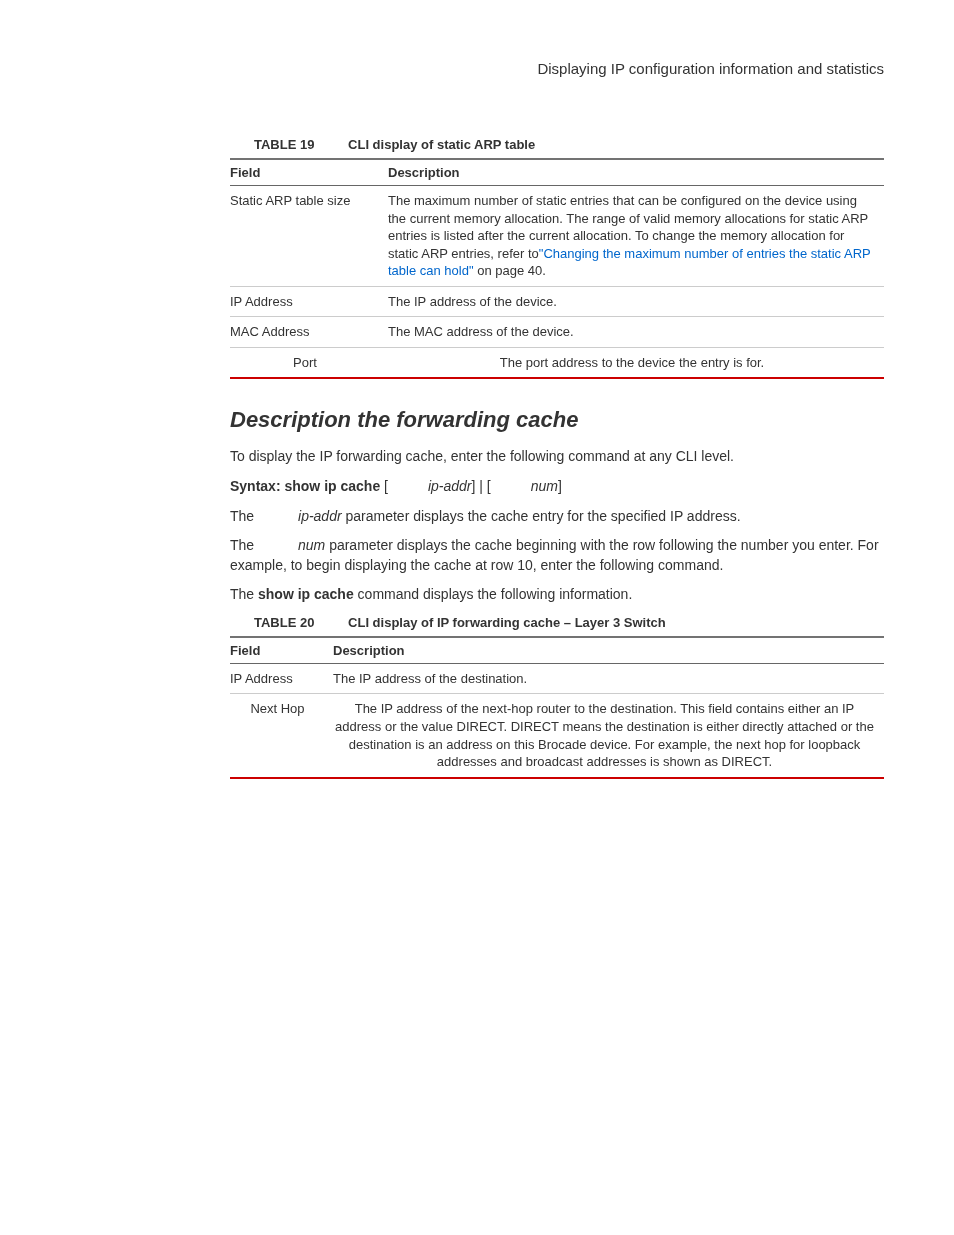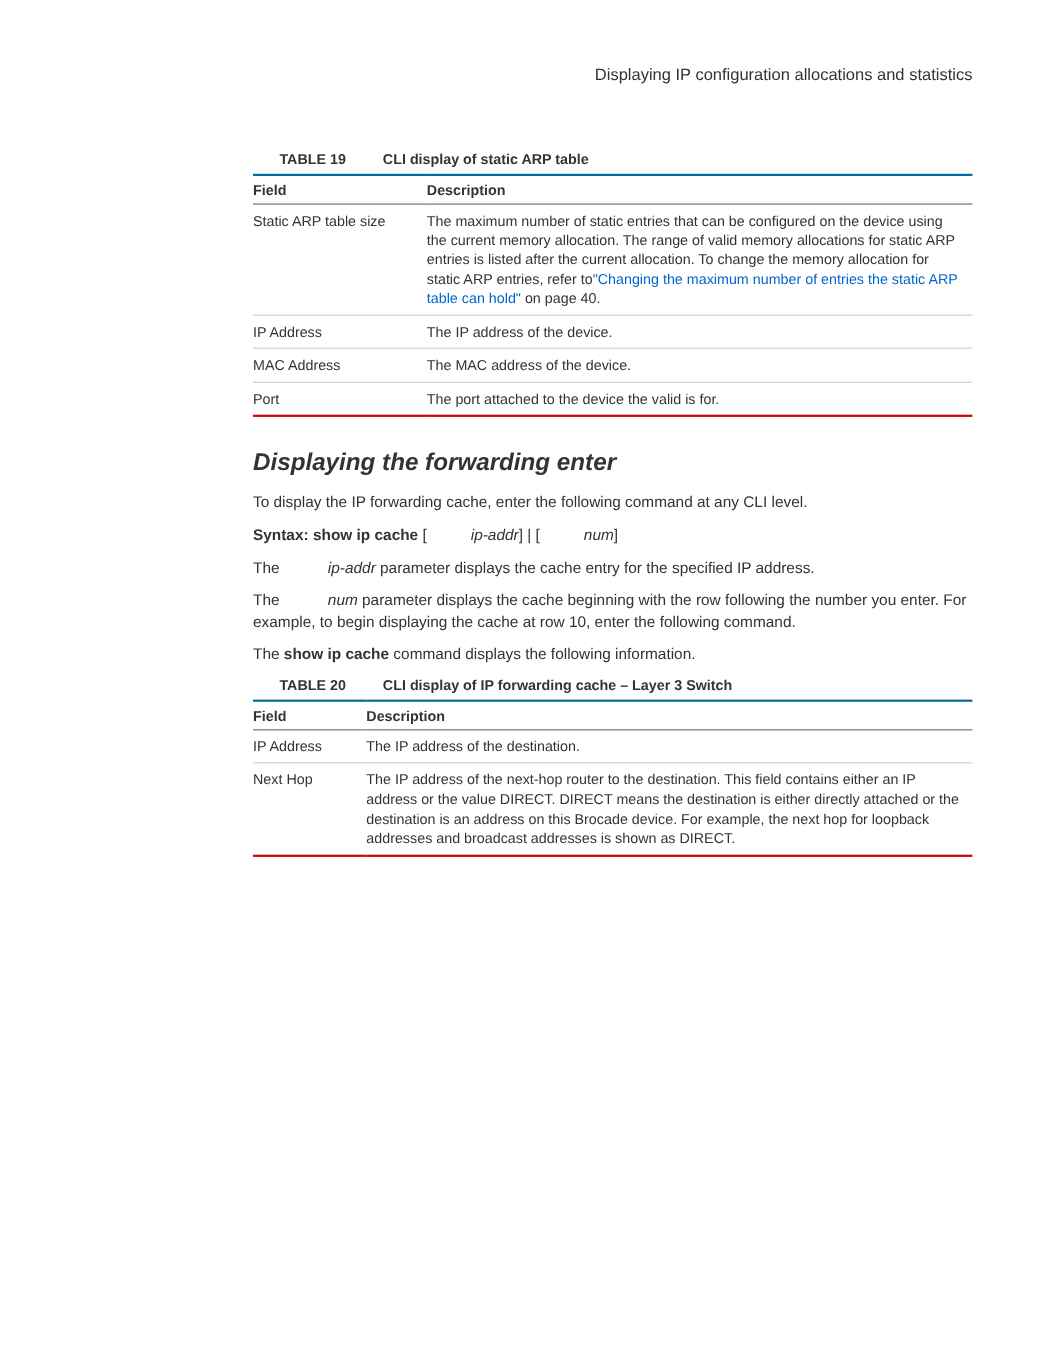--- a/index.html
+++ b/index.html
@@ -35,31 +35,32 @@
   }
   table {
     width: 100%;
     border-collapse: collapse;
     font-size: 13px;
   }
   table thead th {
     text-align: left;
     font-weight: bold;
     padding: 5px 8px 5px 0;
-    border-top: 2px solid #0369a1;
+    border-top: 2px solid #737373;
     border-bottom: 1px solid #666;
   }
   table tbody td {
     vertical-align: top;
     padding: 6px 8px 6px 0;
     border-bottom: 1px solid #ccc;
     line-height: 1.35;
   }
   table tbody tr:last-child td {
     border-bottom: 2px solid #cc0000;
+    text-align: center;
   }
   .col-field-19 { width: 150px; }
   .col-field-20 { width: 95px; }
   .link-text {
     color: #0066cc;
   }
   h2.section-heading {
     font-style: italic;
     font-weight: bold;
     font-size: 22px;
@@ -79,21 +80,21 @@
   .mac-cell .note-block {
     margin-top: 6px;
     padding-left: 48px;
     text-indent: -48px;
   }
 </style>
 </head>
 <body>
 
 <div class="header-right">
-  <span>Displaying IP configuration allocations and statistics</span>
+  <span>Displaying IP configuration information and statistics</span>
 </div>
 
 <div class="content">
 
   <div class="table-caption">
     <span class="tbl-num">TABLE 19</span>
     <span class="tbl-title">CLI display of static ARP table</span>
   </div>
   <table>
     <thead>
@@ -112,26 +113,26 @@
       <tr>
         <td>IP Address</td>
         <td>The IP address of the device.</td>
       </tr>
       <tr>
         <td>MAC Address</td>
         <td>The MAC address of the device.</td>
       </tr>
       <tr>
         <td>Port</td>
-        <td>The port attached to the device the valid is for.</td>
+        <td>The port address to the device the entry is for.</td>
       </tr>
     </tbody>
   </table>
 
-  <h2 class="section-heading">Displaying the forwarding enter</h2>
+  <h2 class="section-heading">Description the forwarding cache</h2>
 
   <p class="body-text">To display the IP forwarding cache, enter the following command at any CLI level.</p>
 
   <p class="body-text syntax-line">
     <span class="bold">Syntax:  </span><span class="bold">show ip cache</span><span> [</span><span class="italic">ip-addr</span><span>] | [</span><span class="italic">num</span><span>]</span>
   </p>
 
   <p class="body-text">
     <span>The </span><span class="italic">ip-addr</span><span> parameter displays the cache entry for the specified IP address.</span>
   </p>

